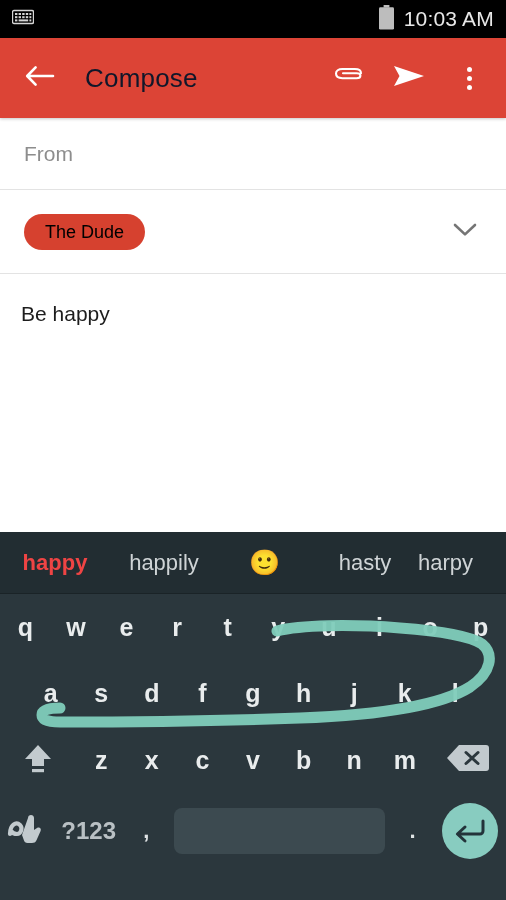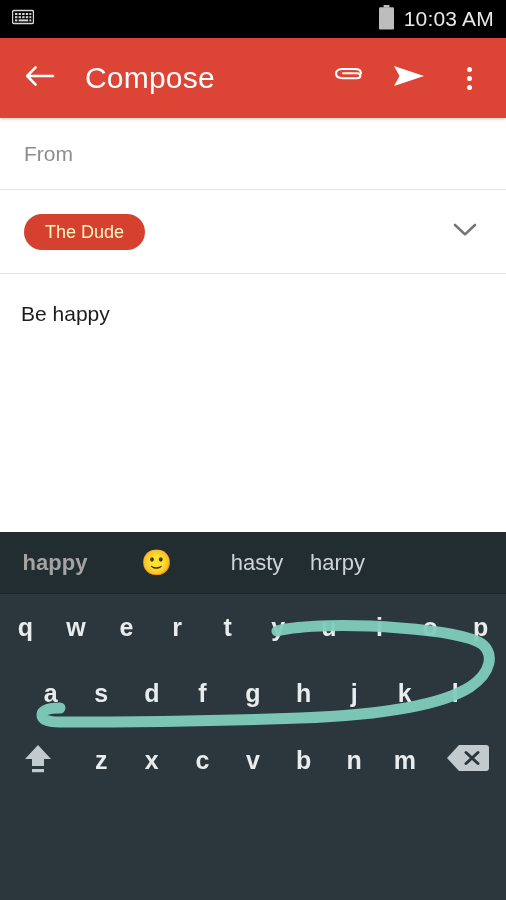--- a/index.html
+++ b/index.html
@@ -56,22 +56,22 @@
     box-shadow: 0 1px 3px rgba(0,0,0,0.22);
     position: relative;
     z-index: 4;
   }
   .back-btn {
     width: 40px; height: 40px;
     display: flex; align-items: center; justify-content: center;
     cursor: pointer;
   }
   .app-title {
-    color: #ffffff;
-    font-size: 30px;
+    color: #0f172a;
+    font-size: 26px;
     margin-left: 25px;
     font-weight: normal;
     letter-spacing: 0.2px;
   }
   .app-actions {
     margin-left: auto;
     display: flex;
     align-items: center;
     gap: 26px;
   }
@@ -104,21 +104,21 @@
   }
   .placeholder-text {
     color: #9e9e9e;
     font-size: 21px;
   }
 
   .chip {
     background: #d6412f;
     border-radius: 22px;
     padding: 9px 21px;
-    color: #fef9c3;
+    color: #000000;
     font-size: 18px;
     line-height: 1;
     display: inline-flex;
     align-items: center;
     cursor: pointer;
   }
   .to-expand {
     margin-left: auto;
     width: 34px; height: 34px;
     display: flex; align-items: center; justify-content: center;
@@ -153,21 +153,21 @@
     position: relative;
     overflow: hidden;
   }
   .sugg {
     font-size: 22px;
     color: #cfd4d6;
     white-space: nowrap;
     cursor: pointer;
     text-align: center;
   }
-  .sugg.active { color: #a3a3a3; font-weight: bold; }
+  .sugg.active { color: #ef4444; font-weight: bold; }
   .sugg-emoji { font-size: 25px; line-height: 1; }
 
   .krow {
     display: flex;
     position: relative;
     width: 100%;
   }
   .krow-1 { height: 66px; }
   .krow-2 { height: 66px; }
   .krow-3 { height: 68px; }
@@ -349,20 +349,21 @@
     <div class="body-area">
       <div class="body-text">Be happy</div>
     </div>
 
   </div>
 
   <div class="keyboard">
 
     <div class="suggest-strip">
       <span class="sugg active" style="flex:0 0 110px;">happy</span>
+      <span class="sugg" style="flex:0 0 108px;">happily</span>
       <span class="sugg sugg-emoji" style="flex:0 0 94px;">🙂</span>
       <span class="sugg" style="flex:0 0 106px;">hasty</span>
       <span class="sugg" style="flex:0 0 98px;text-align:left;">harpy</span>
     </div>
 
     <div class="krow krow-1">
       <div class="key">q</div>
       <div class="key">w</div>
       <div class="key">e</div>
       <div class="key">r</div>
@@ -407,20 +408,41 @@
       <div class="key-fn">
         <span>
           <svg width="44" height="30" viewBox="0 0 44 30">
             <path d="M13 2 H40 A3 3 0 0 1 43 5 V25 A3 3 0 0 1 40 28 H13 L1 15 Z" fill="#c2cace"></path>
             <path d="M20 9.5 L32 20.5 M32 9.5 L20 20.5" stroke="#2b373d" stroke-width="3" stroke-linecap="round"></path>
           </svg>
         </span>
       </div>
     </div>
 
+    <div class="krow krow-4">
+      <div class="key-gesture">
+        <span>
+          <svg width="38" height="34" viewBox="0 0 38 34">
+            <path d="M3 22 C3 13 9 9 13 13 C16 16 14 22 10 22 C6 22 4 19 4 19" fill="none" stroke="#c2cace" stroke-width="4.2" stroke-linecap="round"></path>
+            <path d="M21 6 C21 4.2 22.4 3 24 3 C25.6 3 27 4.2 27 6 V18 L30 16 C32.5 14.8 34.6 16.5 33.6 19 L29.6 28 C28.6 30.4 27 31 25 31 H20.5 C18.5 31 17.5 30 17 28.6 L15 23" fill="#c2cace"></path>
+          </svg>
+        </span>
+      </div>
+      <div class="key-sym">?123</div>
+      <div class="key-small">,</div>
+      <div class="spacebar"></div>
+      <div class="key-small">.</div>
+      <div class="key-enter">
+        <span class="enter-circle">
+          <svg width="34" height="28" viewBox="0 0 34 28">
+            <path d="M30 4 V14 A3 3 0 0 1 27 17 H5 M12 10 L4.4 17 L12 24" fill="none" stroke="#23333a" stroke-width="3" stroke-linecap="round" stroke-linejoin="round"></path>
+          </svg>
+        </span>
+      </div>
+    </div>
 
     <svg class="swipe-overlay" viewBox="0 0 506 368">
       <path d="M277 99 C300 93 350 92 400 96 C440 99 470 104 482 112
                C494 122 492 140 470 155 C440 174 380 183 300 186
                C220 189 130 190 60 190 C48 190 42 188 42 183 C42 178 48 176 60 176" fill="none" stroke="#7fccbb" stroke-width="11" stroke-linecap="round" stroke-linejoin="round" opacity="0.95"></path>
     </svg>
 
   </div>
 
 </div>

